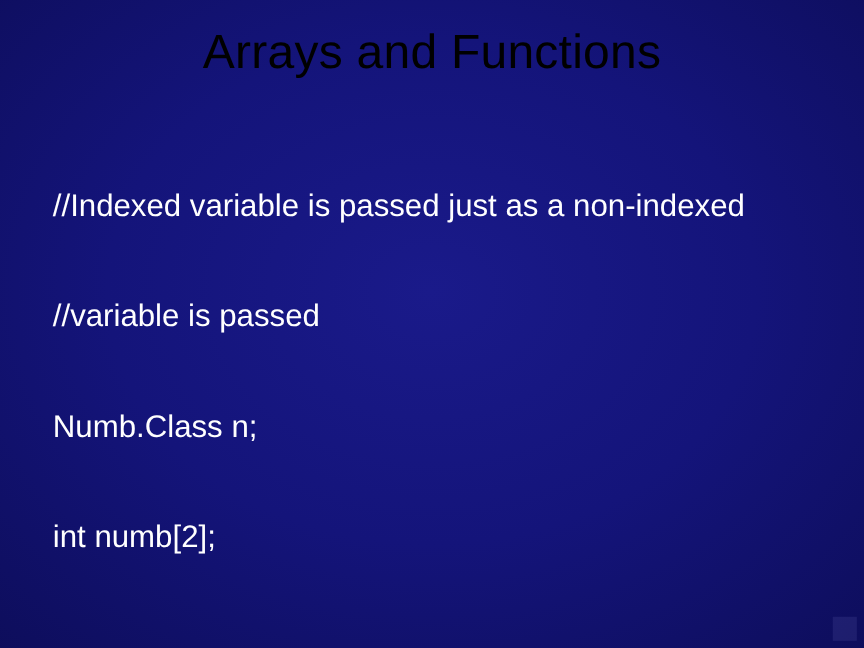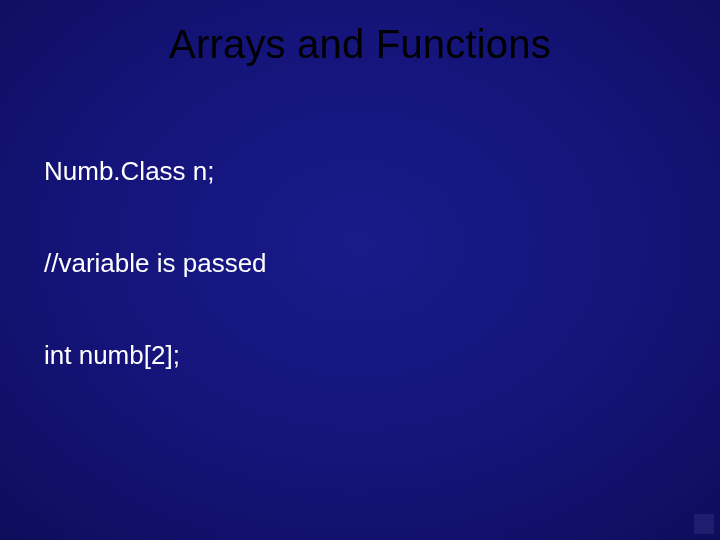--- a/index.html
+++ b/index.html
@@ -56,22 +56,23 @@
     height: 20px;
     background: rgba(80,80,160,0.25);
   }
 </style>
 </head>
 <body>
 
 <div class="slide">
   <h1 class="title">Arrays and Functions</h1>
   <div class="code-block">
+    <span class="code-line">//Indexed variable is passed just as a non-indexed</span>
+    <span class="code-line">//variable is passed</span>
     <span class="code-line">Numb.Class n;</span>
-    <span class="code-line">//variable is passed</span>
     <span class="code-line">int numb[2];</span>
     
     
     
     
     
   </div>
   <div class="deco-square"></div>
 </div>
 

